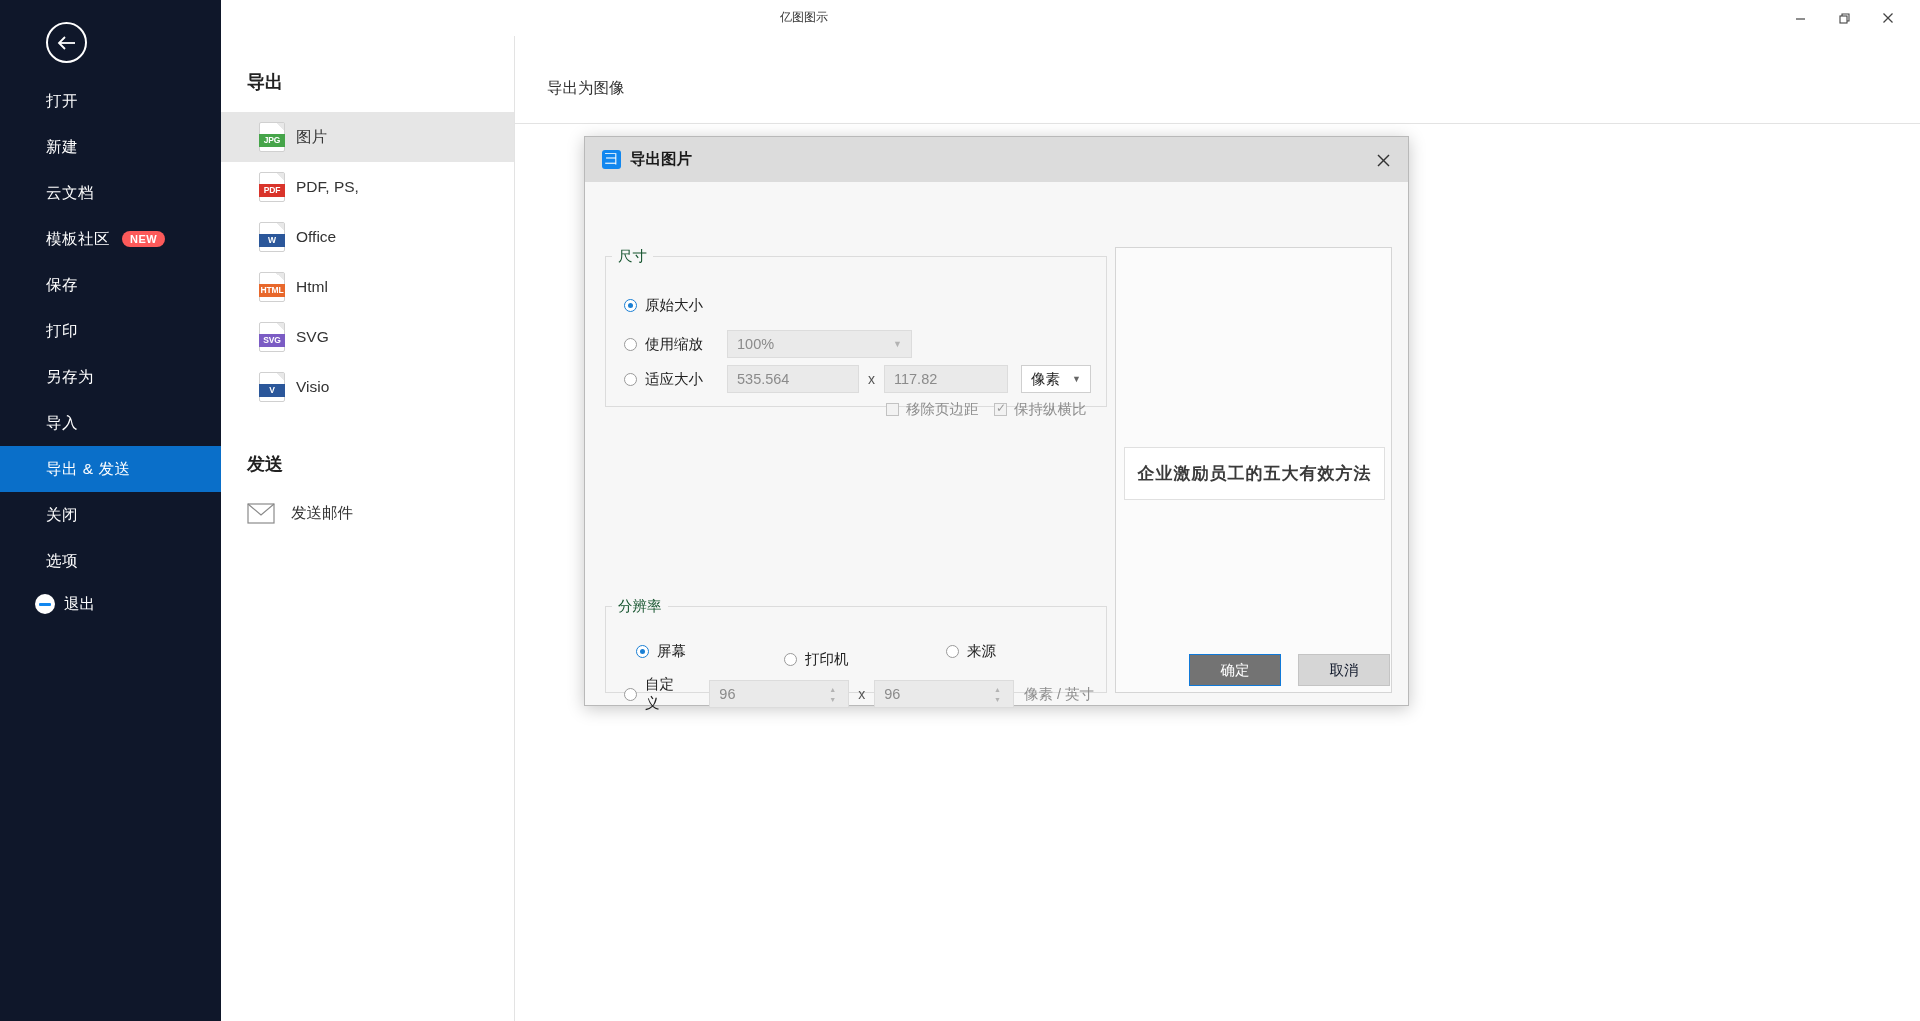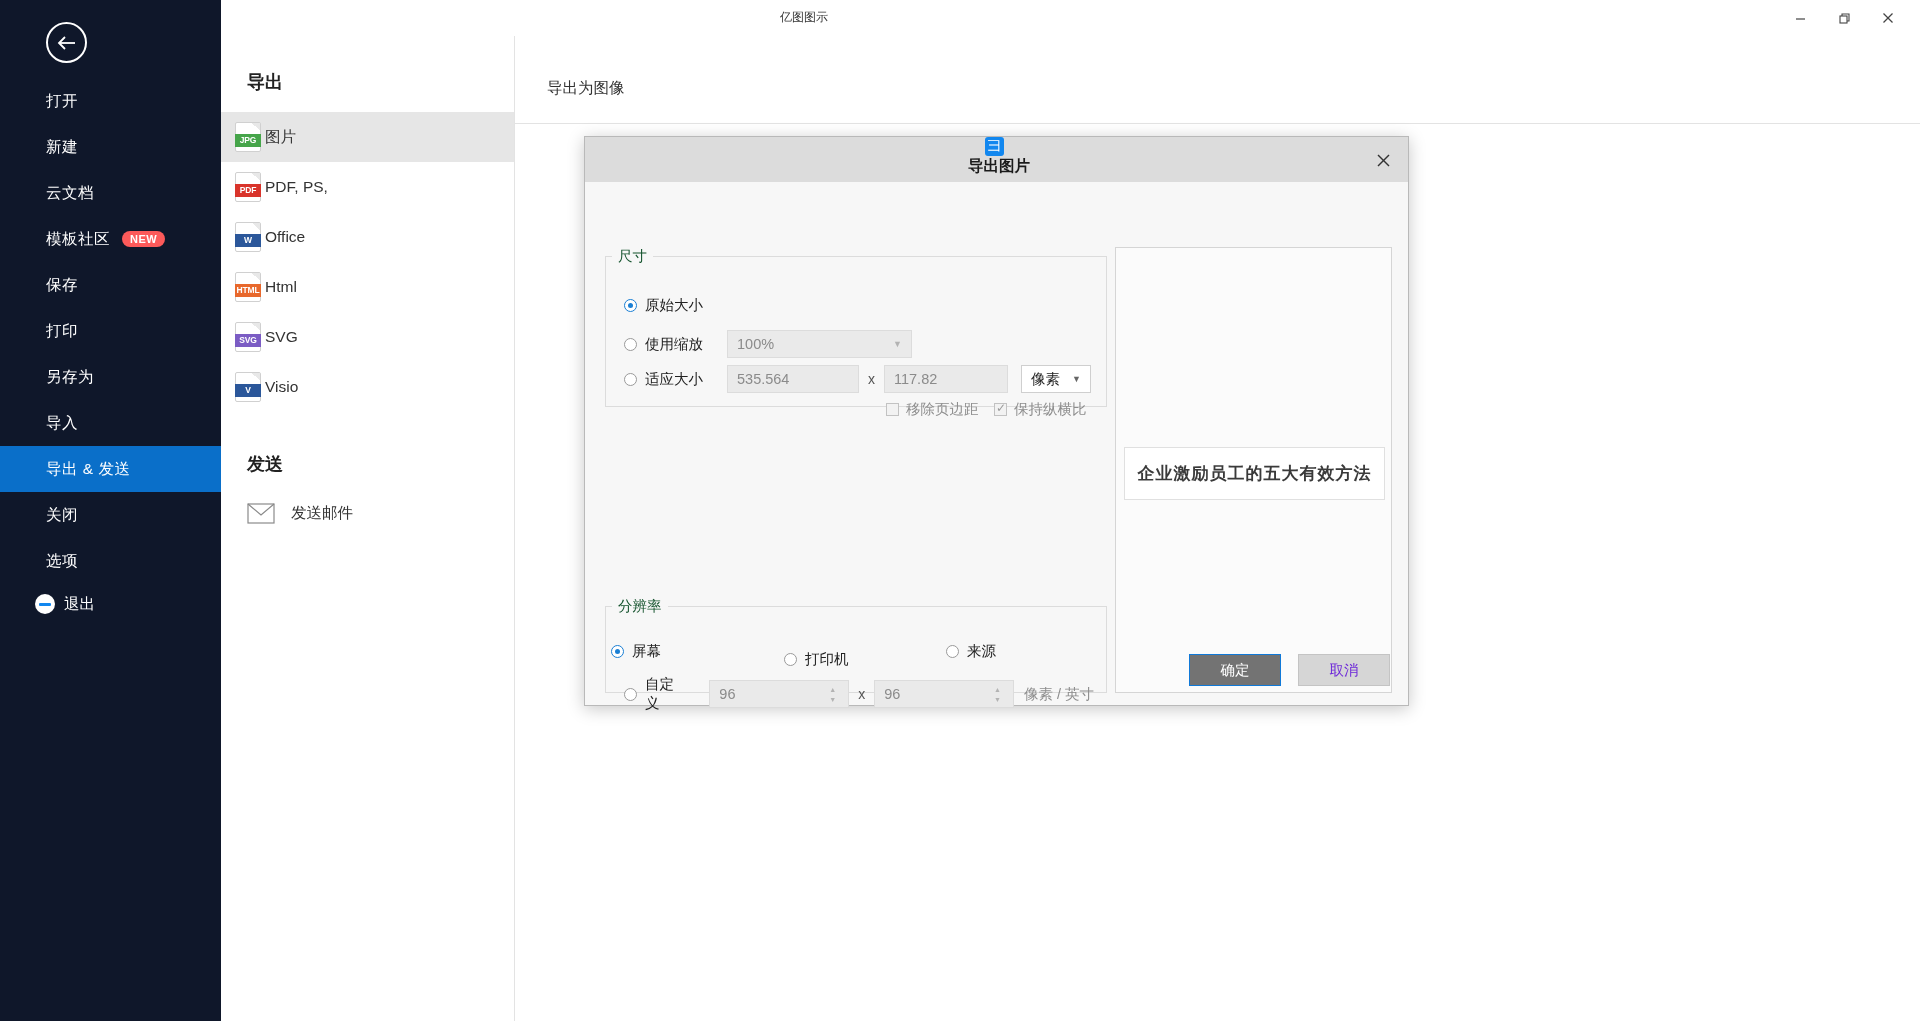--- a/index.html
+++ b/index.html
@@ -71,21 +71,21 @@
   .main { position: absolute; left: 221px; top: 36px; right: 0; bottom: 0; background: #fff; }
   .col-export {
     position: absolute; left: 0; top: 0; width: 294px; height: 985px;
     border-right: 1px solid #e3e3e3; background: #fff;
   }
   .sec-title {
     font-size: 18px; color: #222; font-weight: bold; padding-left: 26px; padding-top: 34px;
   }
   .fmt-list { margin-top: 18px; }
   .fmt-item {
-    height: 50px; display: flex; align-items: center; padding-left: 14px; gap: 4px;
+    height: 50px; display: flex; align-items: center; padding-left: 38px; gap: 11px;
     font-size: 15.5px; color: #333;
   }
   .fmt-item.sel { background: #e6e6e6; }
   .fmt-icon {
     width: 26px; height: 30px; background: #fff; border: 1px solid #d0d0d0;
     position: relative; flex: none; border-radius: 2px;
   }
   .fmt-icon .tag {
     position: absolute; left: -1px; bottom: 4px; width: 26px; height: 13px;
     color: #fff; font-size: 8.5px; font-weight: bold; line-height: 13px; text-align: center;
@@ -109,21 +109,21 @@
   .hr-line { position: absolute; left: 0; top: 87px; right: 0; height: 1px; background: #e3e3e3; }
 
   
   .dlg {
     position: absolute; left: 363px; top: 100px; width: 825px; height: 570px;
     background: #f7f7f7; border: 1px solid #b9b9b9;
     box-shadow: 0 3px 16px rgba(0,0,0,.22);
   }
   .dlg-bar {
     height: 45px; background: #dcdcdc; display: flex; align-items: center;
-    padding: 0 12px 0 17px; position: relative; flex-direction: column;
+    padding: 0 12px 0 17px; position: relative;
   }
   .dlg-icon {
     width: 19px; height: 19px; background: #1287ef; border-radius: 3px;
     margin-right: 9px; position: relative; flex: none;
   }
   .dlg-icon::after {
     content: "彐"; position: absolute; left: 0; top: -1px; width: 19px; height: 19px;
     color: #fff; font-size: 13px; line-height: 20px; text-align: center;
   }
   .dlg-title { font-size: 15.5px; font-weight: bold; color: #1a1a1a; }
@@ -189,21 +189,21 @@
     display: flex; align-items: center; justify-content: center;
   }
   .prev-text { font-size: 17px; font-weight: bold; color: #3a3a3a; letter-spacing: 1px; }
 
   .dlg-actions { position: absolute; right: 18px; bottom: 20px; display: flex; gap: 17px; }
   .btn {
     width: 92px; height: 32px; font-size: 14.5px; display: flex;
     align-items: center; justify-content: center; border: 1px solid transparent;
   }
   .btn-ok { background: #737373; color: #fff; border-color: #1079d8; }
-  .btn-cancel { background: #d6d6d6; color: #6d28d9; border-color: #c4c4c4; }
+  .btn-cancel { background: #d6d6d6; color: #0f172a; border-color: #c4c4c4; }
 </style>
 </head>
 <body>
 
 <div id="root">
 
   <div class="titlebar">
     <div class="win-title">亿图图示</div>
     <div class="win-btns">
       <div class="win-btn">
@@ -403,21 +403,21 @@
           </div>
           <div class="row" style="position:absolute;left:388px;top:134px;">
             <span class="cbx on"></span>
             <span class="lbl dim">保持纵横比</span>
           </div>
         </fieldset>
 
 
         <fieldset class="grp g-res">
           <legend>分辨率</legend>
-          <div class="row" style="position:absolute;left:5px;top:26px;">
+          <div class="row" style="position:absolute;left:30px;top:26px;">
             <span class="radio on"></span>
             <span class="lbl">屏幕</span>
           </div>
           <div class="row" style="position:absolute;left:178px;top:26px;margin-top:8px;">
             <span class="radio"></span>
             <span class="lbl">打印机</span>
           </div>
           <div class="row" style="position:absolute;left:340px;top:26px;">
             <span class="radio"></span>
             <span class="lbl">来源</span>

